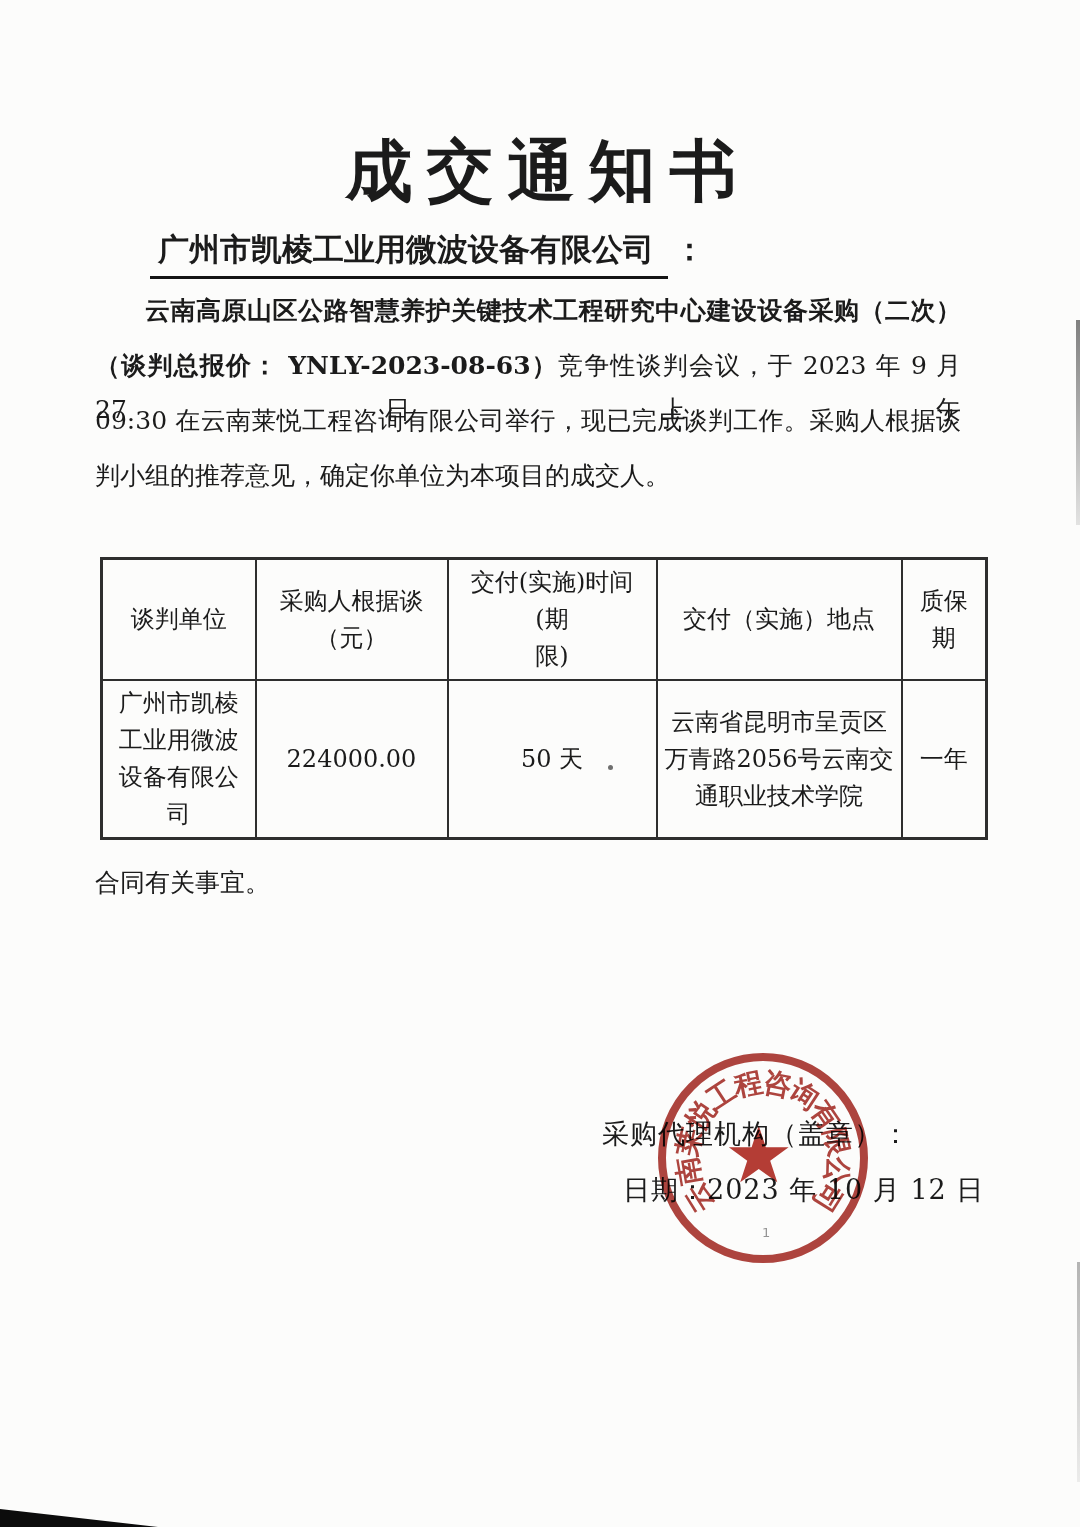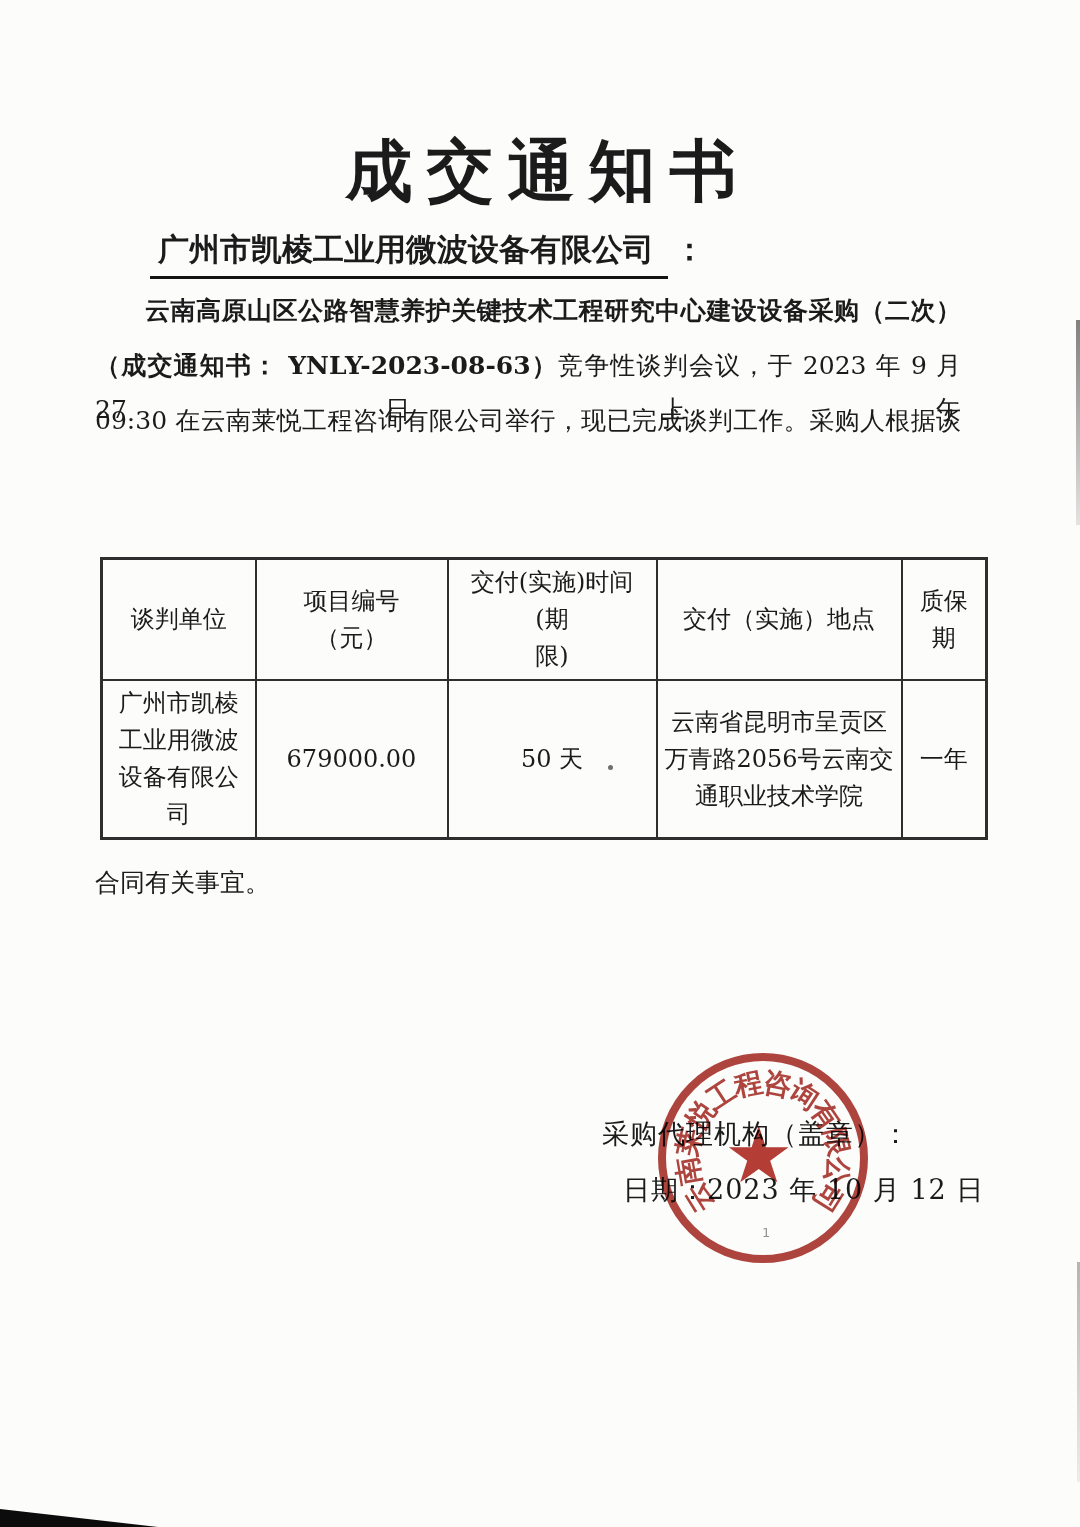--- a/index.html
+++ b/index.html
@@ -135,39 +135,40 @@
 
   <h1 class="title">成交通知书</h1>
 
   <div class="addressee">
     <span class="addressee-name">广州市凯棱工业用微波设备有限公司</span><span class="addressee-colon">：</span>
   </div>
 
   <div class="para para1">
     <div class="line l-just indent bold-hei">云南高原山区公路智慧养护关键技术工程研究中心建设设备采购（二次）</div>
     <div class="line l-just">
-      <span class="bold-hei">（成交通知书： </span><span class="bold-code">YNLY-2023-08-63）</span><span>竞争性谈判会议，于 2023 年 9 月 27 日上午</span>
+      <span class="bold-hei">（谈判总报价： </span><span class="bold-code">YNLY-2023-08-63）</span><span>竞争性谈判会议，于 2023 年 9 月 27 日上午</span>
     </div>
     <div class="line l-just">09:30 在云南莱悦工程咨询有限公司举行，现已完成谈判工作。采购人根据谈</div>
+    <div class="line">判小组的推荐意见，确定你单位为本项目的成交人。</div>
   </div>
 
   <table class="award">
     <tbody>
         <tr class="hdr">
       <th class="pre" style="width:154px">谈判单位</th>
-      <th class="pre" style="width:192px">项目编号
+      <th class="pre" style="width:192px">采购人根据谈
 （元）</th>
       <th class="pre" style="width:209px">交付(实施)时间(期
 限)</th>
       <th class="pre" style="width:245px">交付（实施）地点</th>
       <th class="pre" style="width:85px">质保期</th>
     </tr>
     <tr class="bodyrow">
       <td>广州市凯棱工业用微波设备有限公司</td>
-      <td>679000.00</td>
+      <td>224000.00</td>
       <td>50 天</td>
       <td>云南省昆明市呈贡区万青路2056号云南交通职业技术学院</td>
       <td>一年</td>
     </tr>
   </tbody>
     </table>
 
   <div class="para para2">
     <div class="line">合同有关事宜。</div>
   </div>

